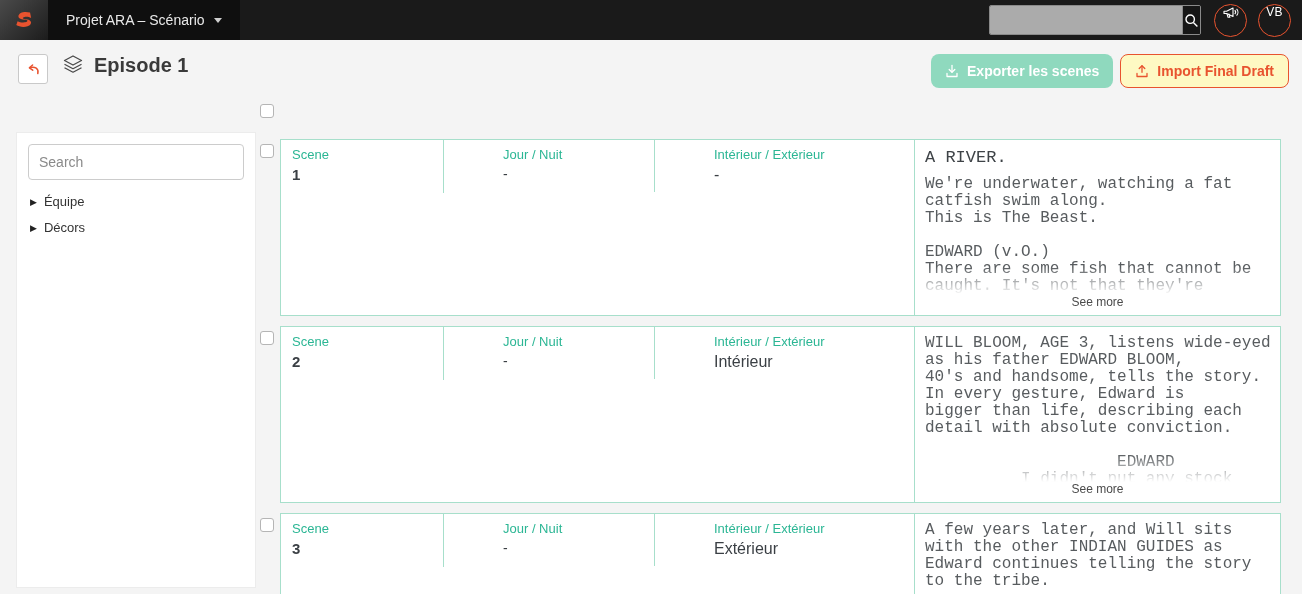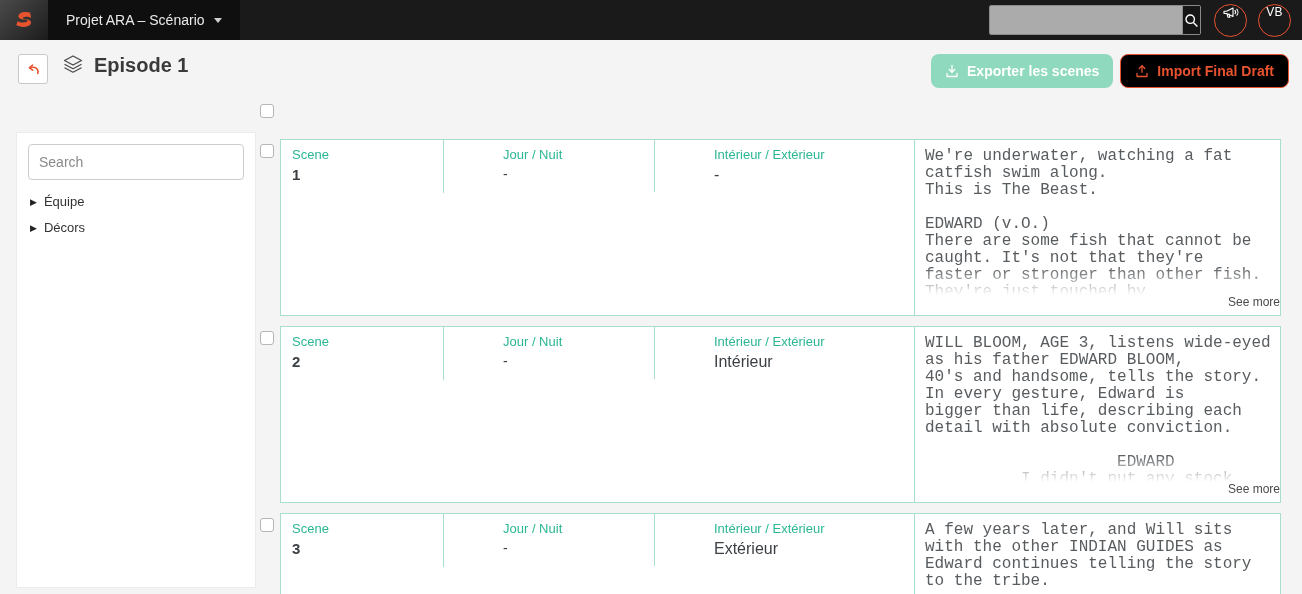--- a/index.html
+++ b/index.html
@@ -42,21 +42,21 @@
   .back-btn { width:30px; height:30px; background:#fff; border:1px solid #c9c9c9;
               border-radius:3px; display:flex; align-items:center; justify-content:center;
               cursor:pointer; }
   .layers-ic { margin:0 10px 0 14px; display:flex; }
   .page-title { font-size:20px; color:#3a3a3a; }
   .hdr-actions { margin-left:auto; display:flex; }
   .btn { display:flex; align-items:center; gap:8px; height:34px; padding:0 14px;
          border-radius:8px; font-size:14px; cursor:pointer; border:none;
          font-family:"Liberation Sans", sans-serif;font-weight:bold; }
   .btn-export { background:#8fd9be; color:#fff; }
-  .btn-import { background:#000000; color:#e8532f; border:1px solid #e8532f; margin-left:7px; }
+  .btn-import { background:#fef9c3; color:#e8532f; border:1px solid #e8532f; margin-left:7px; }
 
   
   .main { display:flex; padding:0 21px 0 16px; height:490px; }
   .sidebar { width:240px; background:#fff; border:1px solid #ececec; margin-top:34px;
              padding:11px 11px 0 11px; align-self:stretch; }
   .sidebar input { width:100%; height:36px; border:1px solid #ccc; border-radius:4px;
                    padding:0 10px; font-size:14px; outline:none; color:#333; }
   .sidebar input::placeholder { color:#8a8a8a; }
   .tree { margin-top:14px; }
   .tree-item { display:flex; align-items:center; gap:7px; font-size:13px; color:#333;
@@ -81,21 +81,21 @@
   .cell-value.big { font-size:16px; }
   .text-col { flex:1; align-self:stretch; border-left:1px solid #a7dfcb;
               position:relative; overflow:hidden; padding:8px 8px 22px 10px; }
   .script-title { font-family:"Liberation Mono", monospace; font-size:17px;
                   color:#3e4347; margin-bottom:9px; white-space:pre; }
   .script-body { font-family:"Liberation Mono", monospace; font-size:16px;
                  line-height:17px; color:#585c5f; white-space:pre-wrap; }
   .fade { position:absolute; left:0; right:0; bottom:20px; height:28px;
           background:linear-gradient(rgba(255,255,255,0),#fff); pointer-events:none; }
   .see-more { position:absolute; left:0; right:0; bottom:0; height:20px;
-              background:#fff; text-align:right; font-size:12px; color:#4a4a4a;
+              background:#fff; text-align:center; font-size:12px; color:#4a4a4a;
               cursor:pointer; }
 </style>
 </head>
 <body>
 
 <div class="nav">
   <div class="logo-tile">
     <span style="display:flex;">
       <svg width="22" height="20" viewBox="0 0 20 18">
         <path d="M15.5 2.2 C10 0.8 5.6 2.4 5 5 c-0.5 2.1 1.4 3.2 4 3.5 l2.6 0.3 c2.1 0.3 2.2 1.9 -0.6 2.3 -2.6 0.4 -5.2 -0.1 -6.8 -1 L3 13.6 c2.2 1.6 7 2.2 10.2 1.1 3.2-1.1 4.2-3.8 2.1-5.3 -1.3-0.9-3.2-1.1-5-1.3 -1.7-0.2-1.9-1.4 0.2-1.8 1.9-0.4 4.3 0 6 0.9 Z" fill="#e8532f"></path>
@@ -204,20 +204,21 @@
       </div>
       <div class="cell bdr">
         <div class="cell-label">Jour / Nuit</div>
         <div class="cell-value">-</div>
       </div>
       <div class="cell">
         <div class="cell-label">Intérieur / Extérieur</div>
         <div class="cell-value big">-</div>
       </div>
       <div class="text-col">
+        <div class="script-title">A RIVER.</div>
         <div class="script-body">We're underwater, watching a fat catfish swim along.
 This is The Beast.
 
 EDWARD (v.O.)
 There are some fish that cannot be caught. It's not that they're
 faster or stronger than other fish. They're just touched by
 something extra. Call it luck. Call it grace. One such fish was The
 Beast</div>
         <div class="fade"></div>
         <div class="see-more">See more</div>

